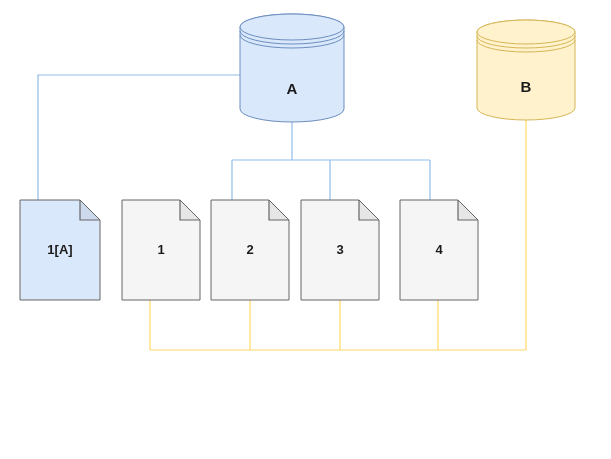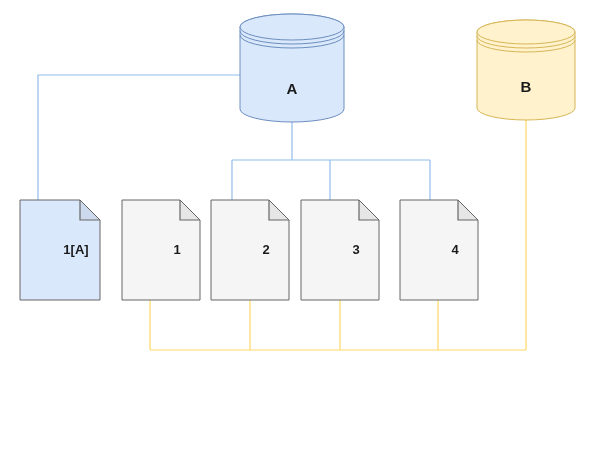--- a/index.html
+++ b/index.html
@@ -14,21 +14,21 @@
   .canvas svg { position: absolute; left: 0; top: 0; }
   .label {
     position: absolute;
     transform: translate(-50%, -50%);
     font-weight: bold;
     color: #1a1a1a;
     white-space: nowrap;
     user-select: none;
   }
   .label.vol { font-size: 15px; }
-  .label.doc { font-size: 13px; margin-left: 16px; }
+  .label.doc { font-size: 13px; }
   .fold-shade { fill: rgba(0,0,0,0.06); stroke: none; }
   .connector { fill: none; stroke-width: 1.2; }
   .shape { stroke-width: 1; }
   .stack-line { fill: none; stroke-width: 1; }
 </style>
 </head>
 <body>
 
 <div class="canvas">
 

